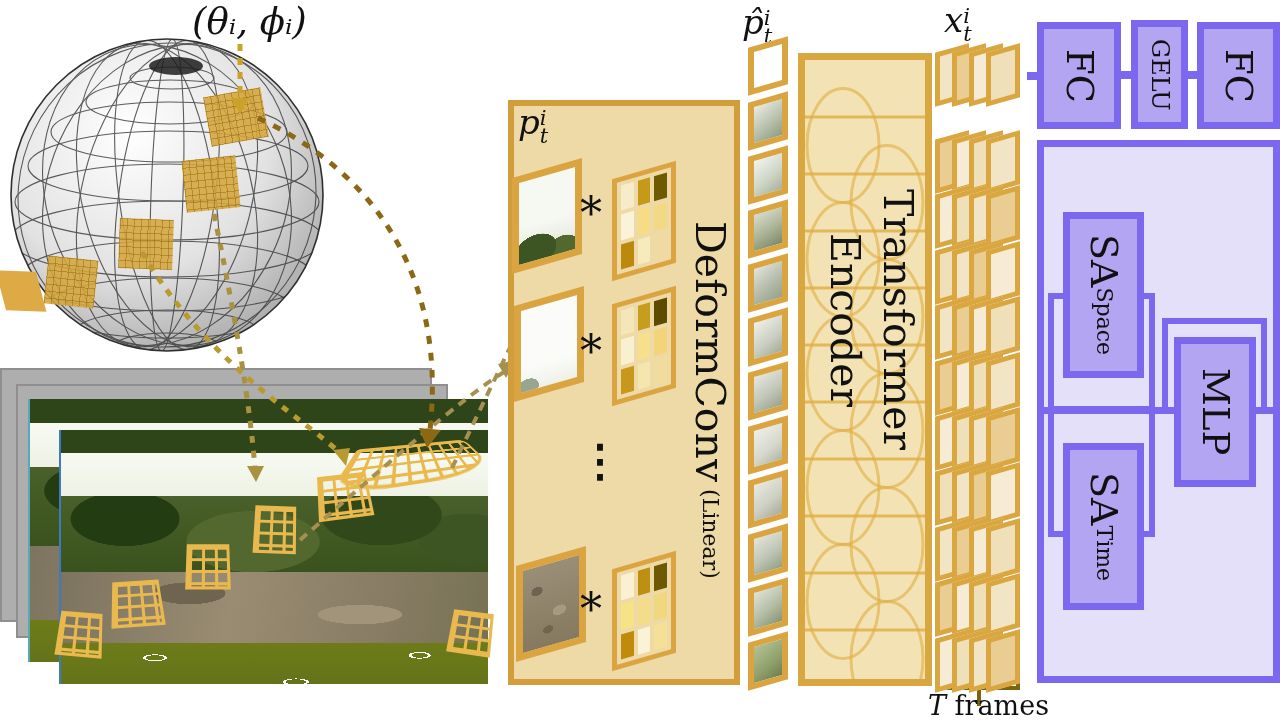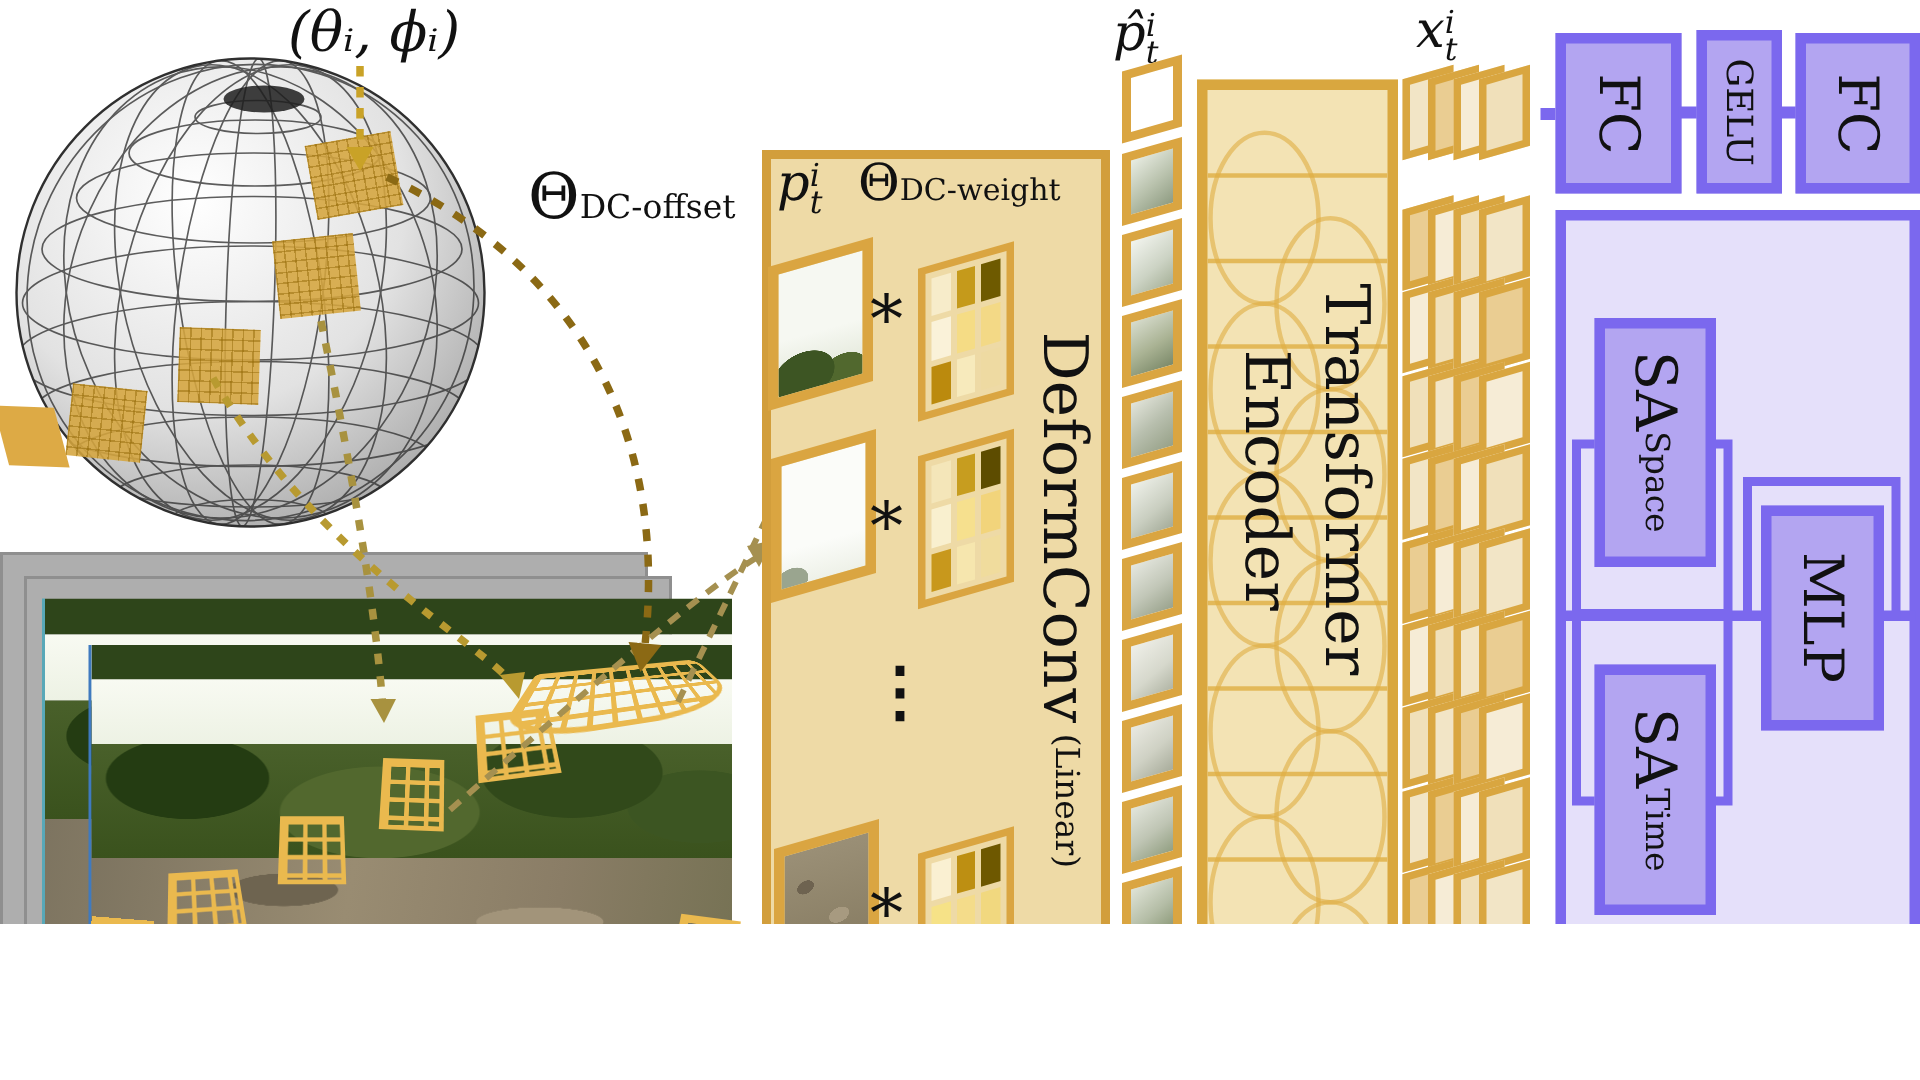--- a/index.html
+++ b/index.html
@@ -1,16 +1,16 @@
 <!DOCTYPE html>
 <html><head>
 <meta charset="utf-8">
 <style>
   html,body{margin:0;padding:0;background:#fff;}
-  .stage{position:relative;width:1280px;height:616px;background:#fff;overflow:hidden;
+  .stage{position:relative;width:1280px;height:720px;background:#fff;overflow:hidden;
          font-family:"DejaVu Serif",serif;color:#111;}
   .abs{position:absolute;}
   .vtext{writing-mode:vertical-rl;text-orientation:mixed;}
   .ital{font-style:italic;}
   
   .goldbox{background:#eedaa6;border:6px solid #d29e3c;box-sizing:border-box;}
   .spatch{position:absolute;background:rgba(213,165,62,.88);
      background-image:repeating-linear-gradient(to right,rgba(148,106,8,.5) 0 1px,transparent 1px 7px),
                       repeating-linear-gradient(to bottom,rgba(148,106,8,.5) 0 1px,transparent 1px 7px);}
   .pgrid{position:absolute;border:3px solid #eab94e;
@@ -139,30 +139,24 @@
     <polygon points="419,428 441,430 427,448" fill="#8b6914"></polygon>
     <polygon points="247,466 264,466 256,482" fill="#a8923f"></polygon>
     <polygon points="333,450 350,448 346,466" fill="#b89a30"></polygon>
     <polygon points="548,254 558,264 566,242" fill="#a59050"></polygon>
     <polygon points="498,364 506,378 516,360" fill="#a59050"></polygon>
 
     <path d="M940 670 L940 688 L1018 688 L1018 670 M979 688 L979 706" stroke="#7a650e" stroke-width="4" fill="none"></path>
   </svg>
 
   <div class="lbl ital" style="left:192px;top:0px;font-size:37px;">(θᵢ, ϕᵢ)</div>
-  <div class="lbl" style="left:352px;top:106px;font-size:42px;">
-    <span>Θ</span><span style="font-size:22px;">DC-offset</span>
-  </div>
 
   <div class="abs goldbox" style="left:508px;top:100px;width:232px;height:585px;"></div>
   <div class="lbl ital" style="left:518px;top:102px;font-size:34px;">
     <span>p</span><span class="supsub"><span class="r1">i</span><span class="r2">t</span></span>
-  </div>
-  <div class="lbl" style="left:572px;top:102px;font-size:34px;">
-    <span>Θ</span><span style="font-size:20px;">DC-weight</span>
   </div>
 
   <div class="ppatch" style="left:512px;top:168px;background:
       radial-gradient(34px 26px at 30% 88%,#3d5523 0 60%,transparent 61%),
       radial-gradient(28px 22px at 78% 94%,#51682e 0 55%,transparent 56%),
       linear-gradient(#f6f8f2 0 55%,#dfe5d5);"></div>
   <div class="lbl star" style="left:580px;top:192px;">*</div>
   <div class="kernel" style="left:612px;top:170px;">
       <div class="kcell" style="background: rgb(247, 236, 202);"></div>
       <div class="kcell" style="background: rgb(197, 154, 27);"></div>
@@ -303,20 +297,23 @@
       <div class="xsh" style="left: 986px; top: 522.8px; background: rgb(240, 224, 186);"></div>
       <div class="xsh" style="left: 935px; top: 578.2px; background: rgb(234, 205, 146);"></div>
       <div class="xsh" style="left: 952px; top: 578.2px; background: rgb(246, 236, 214);"></div>
       <div class="xsh" style="left: 969px; top: 578.2px; background: rgb(240, 224, 186);"></div>
       <div class="xsh" style="left: 986px; top: 578.2px; background: rgb(242, 229, 198);"></div>
       <div class="xsh" style="left: 935px; top: 633.6px; background: rgb(246, 236, 214);"></div>
       <div class="xsh" style="left: 952px; top: 633.6px; background: rgb(240, 224, 186);"></div>
       <div class="xsh" style="left: 969px; top: 633.6px; background: rgb(242, 229, 198);"></div>
       <div class="xsh" style="left: 986px; top: 633.6px; background: rgb(234, 205, 146);"></div>
     </div>
+  <div class="lbl" style="left:928px;top:690px;font-size:27px;">
+    <span class="ital">T</span><span> frames</span>
+  </div>
 
   <div class="wire" style="left:1027px;top:72px;width:10px;height:8px;"></div>
   <div class="pblock" style="left:1037px;top:22px;width:84px;height:107px;">
     <span class="vtext" style="font-size:37px;">FC</span>
   </div>
   <div class="wire" style="left:1119px;top:71px;width:14px;height:8px;"></div>
   <div class="pblock" style="left:1131px;top:20px;width:57px;height:109px;">
     <span class="vtext" style="font-size:24px;">GELU</span>
   </div>
   <div class="wire" style="left:1186px;top:71px;width:13px;height:8px;"></div>

